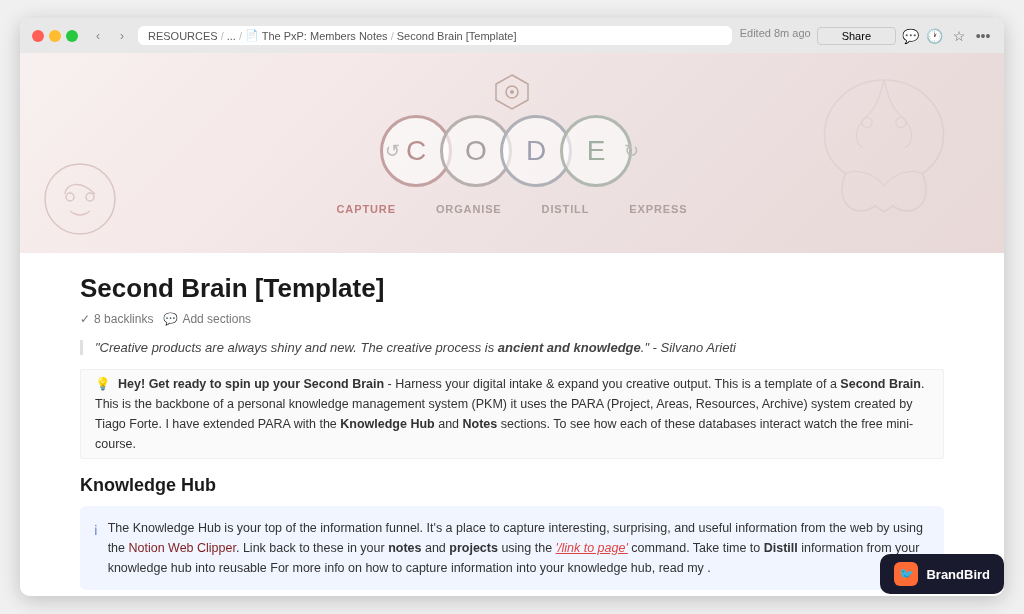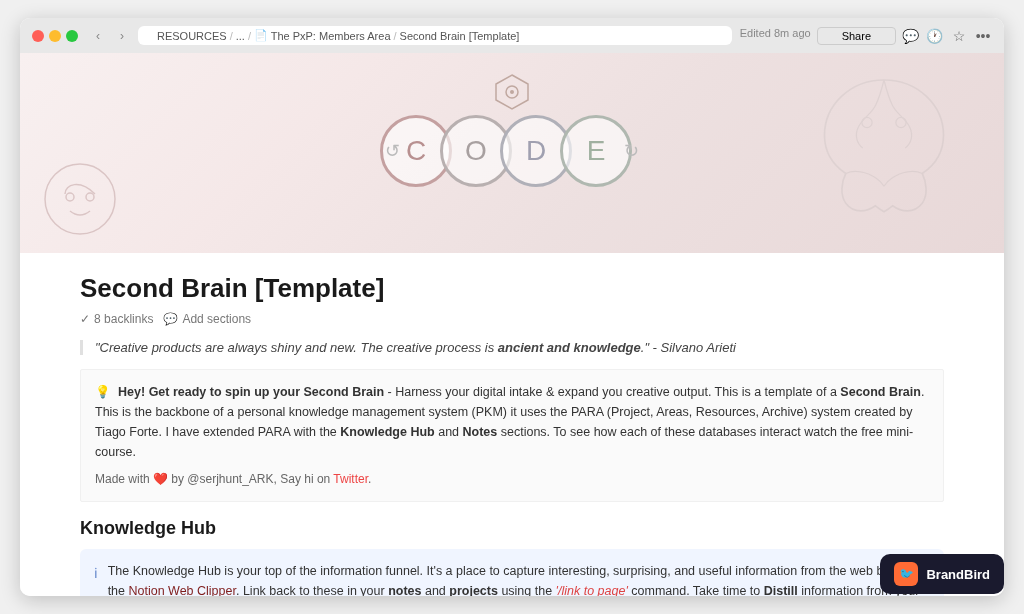--- a/index.html
+++ b/index.html
@@ -214,21 +214,21 @@
       font-size: 13px;
       color: #444;
       margin-bottom: 14px;
       font-style: italic;
     }
 
     .callout-box {
       background: #fafafa;
       border: 1px solid #f0f0f0;
       border-radius: 2px;
-      padding: 12px 14px;
+      padding: 4px 14px;
       margin-bottom: 16px;
       font-size: 12.5px;
       color: #333;
       line-height: 1.6;
     }
 
     .callout-icon {
       display: inline;
       margin-right: 4px;
     }
@@ -328,28 +328,28 @@
     <div class="browser-controls">
       <div class="traffic-lights">
         <div class="traffic-light red"></div>
         <div class="traffic-light yellow"></div>
         <div class="traffic-light green"></div>
       </div>
       <div class="nav-btn">‹</div>
       <div class="nav-btn">›</div>
 
       <div class="address-bar">
-        <span style="display:flex;align-items:flex-end;gap:3px;font-size:11px;color:#555;margin-left:9px;">
+        <span style="display:flex;align-items:flex-end;gap:3px;font-size:11px;color:#555;">
           <span>RESOURCES</span>
           <span style="color:#bbb">/</span>
           <span>...</span>
           <span style="color:#bbb">/</span>
           <span style="display:flex;align-items:center;gap:3px;">
             <span>📄</span>
-            <span>The PxP: Members Area</span>
+            <span>The PxP: Members Notes</span>
           </span>
           <span style="color:#bbb">/</span>
           <span>Second Brain [Template]</span>
         </span>
       </div>
 
       <div class="toolbar-right">
         <span style="font-size:11px;color:#888;">Edited 8m ago</span>
         <button class="share-btn">Share</button>
         <div class="toolbar-icon">💬</div>
@@ -396,20 +396,26 @@
 
         <span style="font-size:18px;color:#bbb;margin-right:-8px;z-index:5;">↺</span>
         <div class="code-circle c">C</div>
         <div class="code-circle o">O</div>
         <div class="code-circle d">D</div>
         <div class="code-circle e">E</div>
 
         <span style="font-size:18px;color:#bbb;margin-left:-8px;z-index:5;">↻</span>
       </div>
 
+      <div class="code-labels">
+        <span class="code-label active">CAPTURE</span>
+        <span class="code-label">ORGANISE</span>
+        <span class="code-label">DISTILL</span>
+        <span class="code-label">EXPRESS</span>
+      </div>
     </div>
 
     <div class="main-content">
 
       <h1 class="page-title">Second Brain [Template]</h1>
 
       <div class="meta-bar">
         <div class="meta-item">
           <span>✓</span>
           <span>8 backlinks</span>
@@ -422,23 +428,20 @@
 
       <div class="blockquote">
         <span>"Creative products are always shiny and new. The creative process is <strong>ancient and knowledge</strong>." - Silvano Arieti</span>
       </div>
 
       <div class="callout-box">
         <span class="callout-icon">💡</span>
         <span>
           <strong>Hey! Get ready to spin up your Second Brain</strong> - Harness your digital intake &amp; expand you creative output. This is a template of a <strong>Second Brain</strong>. This is the backbone of a personal knowledge management system (PKM) it uses the PARA (Project, Areas, Resources, Archive) system created by Tiago Forte. I have extended PARA with the <strong>Knowledge Hub</strong> and <strong>Notes</strong> sections. To see how each of these databases interact watch the free mini-course.
         </span>
-        <div class="made-with" style="margin-top:8px;">
-          Made with ❤️ by @serjhunt_ARK, Say hi on <a class="link-text" href="#">Twitter</a>.
-        </div>
       </div>
 
       <h2 class="section-title">Knowledge Hub</h2>
 
       <div class="info-callout">
         <span class="info-icon">ℹ</span>
         <span>
           The Knowledge Hub is your top of the information funnel. It's a place to capture interesting, surprising, and useful information from the web by using the <a class="link-text" href="#">Notion Web Clipper</a>. Link back to these in your <strong>notes</strong> and <strong>projects</strong> using the <span class="underline-text">'/link to page'</span> command. Take time to <strong>Distill</strong> information from your knowledge hub into reusable  For more info on how to capture information into your knowledge hub, read my .
         </span>
       </div>

